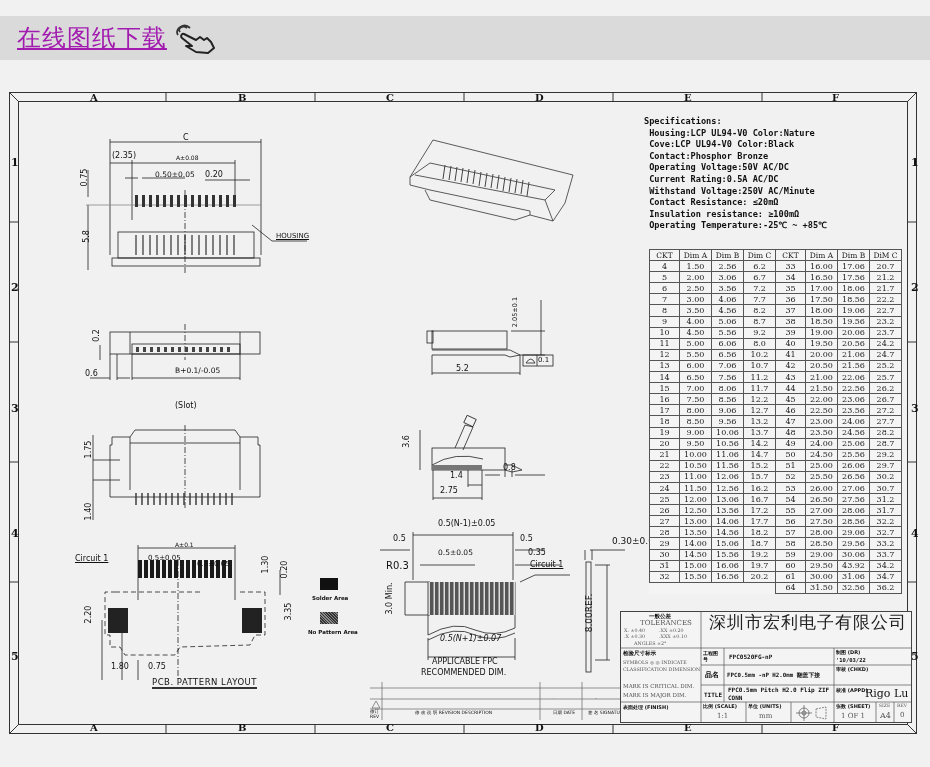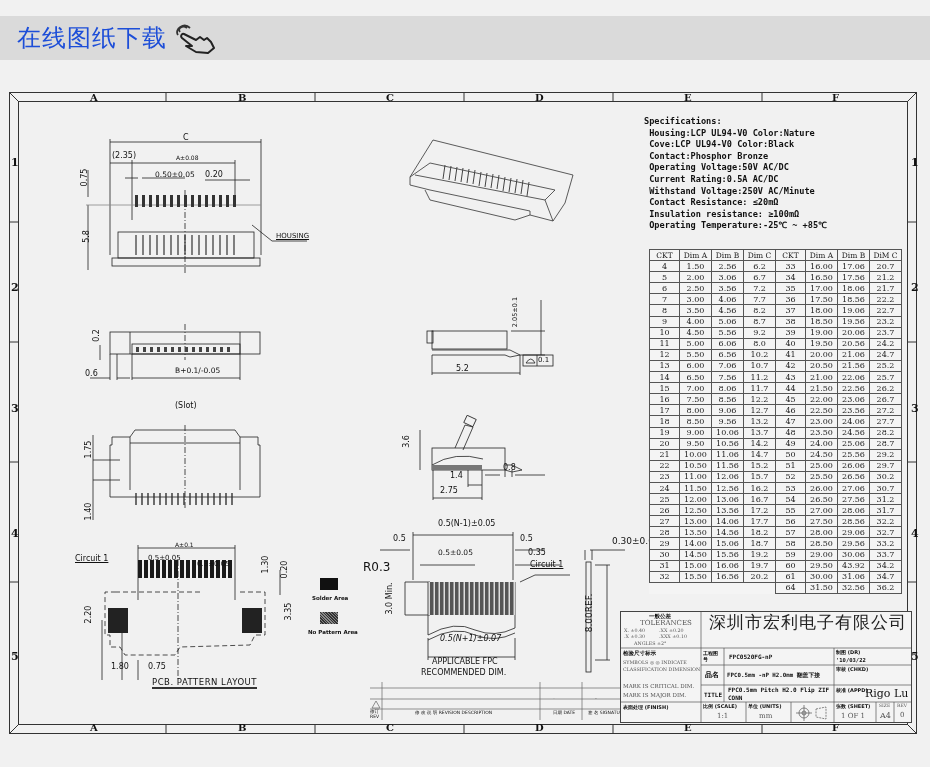--- a/index.html
+++ b/index.html
@@ -1,18 +1,18 @@
 <!DOCTYPE html>
 <html><head>
 <meta charset="utf-8">
 <style>
   html,body{margin:0;padding:0;}
   body{width:930px;height:767px;background:#f1f1f1;position:relative;overflow:hidden;font-family:"DejaVu Sans",sans-serif;color:#111;}
   .topbar{position:absolute;left:0;top:16px;width:930px;height:44px;background:#dadada;}
-  .topbar .title{position:absolute;left:17px;top:6px;font-size:24px;letter-spacing:1px;color:#1d4ed8;font-family:"DejaVu Sans",sans-serif;}
+  .topbar .title{position:absolute;left:17px;top:6px;font-size:24px;letter-spacing:1px;color:#a21caf;font-family:"DejaVu Sans",sans-serif;text-decoration:underline;}
   .topbar .hand{position:absolute;left:174px;top:8px;}
   .sheet{position:absolute;left:9px;top:92px;width:908px;height:642px;}
   .mono{font-family:"DejaVu Sans Mono",monospace;}
   .serif{font-family:"DejaVu Serif",serif;}
   .abs{position:absolute;}
   .spec{position:absolute;left:644px;top:116px;font-family:"DejaVu Sans Mono",monospace;font-size:8.6px;line-height:11.6px;font-weight:bold;color:#111;white-space:pre;}
   table.ckt{position:absolute;left:649px;top:249px;border-collapse:collapse;font-family:"DejaVu Serif",serif;font-size:8px;color:#222;background:#f4f4f4;}
   table.ckt td,table.ckt th{border:1px solid #555;height:10.1px;padding:0;text-align:center;font-weight:normal;line-height:9px;}
   table.ckt th{font-size:7.5px;}
   .tb{position:absolute;left:620px;top:611px;width:290px;height:110px;border:1px solid #444;background:#f4f4f4;}
@@ -377,21 +377,21 @@
       <rect width="5" height="5" fill="#555"></rect>
       <rect x="3.5" width="1.5" height="5" fill="#ddd"></rect>
     </pattern>
   </defs>
 </svg>
 <span class="abs" style="left:438px;top:519px;font-size:8px;">0.5(N-1)±0.05</span>
 <span class="abs" style="left:393px;top:534px;font-size:8px;">0.5</span>
 <span class="abs" style="left:520px;top:534px;font-size:8px;">0.5</span>
 <span class="abs" style="left:438px;top:548px;font-size:7.5px;">0.5±0.05</span>
 <span class="abs" style="left:528px;top:548px;font-size:8px;">0.35</span>
-<span class="abs" style="left:363px;top:560px;font-size:12px;text-align:right;">R0.3</span>
+<span class="abs" style="left:386px;top:560px;font-size:10px;text-align:right;">R0.3</span>
 <span class="abs" style="left:530px;top:560px;font-size:8px;text-decoration:underline;">Circuit 1</span>
 <span class="abs" style="left:373px;top:594px;font-size:8px;transform:rotate(-90deg);">3.0 Min.</span>
 <span class="abs" style="left:440px;top:634px;font-size:8px;font-style:italic;">0.5(N+1)±0.07</span>
 <span class="abs" style="left:596px;top:536px;font-size:9px;margin-left:16px;">0.30±0.03</span>
 <span class="abs" style="left:570px;top:608px;font-size:9px;transform:rotate(-90deg);">8.00REF.</span>
 <span class="abs" style="left:432px;top:657px;font-size:8px;">APPLICABLE FPC</span>
 <span class="abs" style="left:421px;top:668px;font-size:8px;">RECOMMENDED DIM.</span>
 
 <div class="spec"><span>Specifications:</span>
  <span>Housing:LCP UL94-V0 Color:Nature</span>

